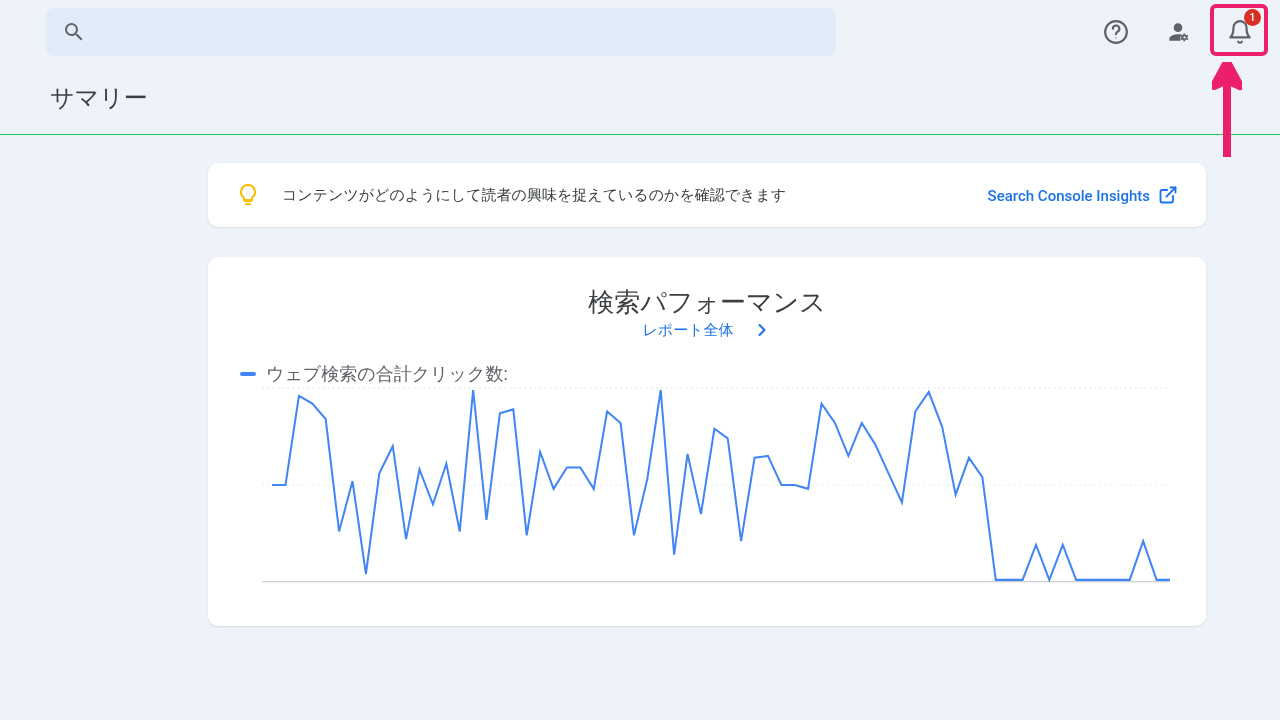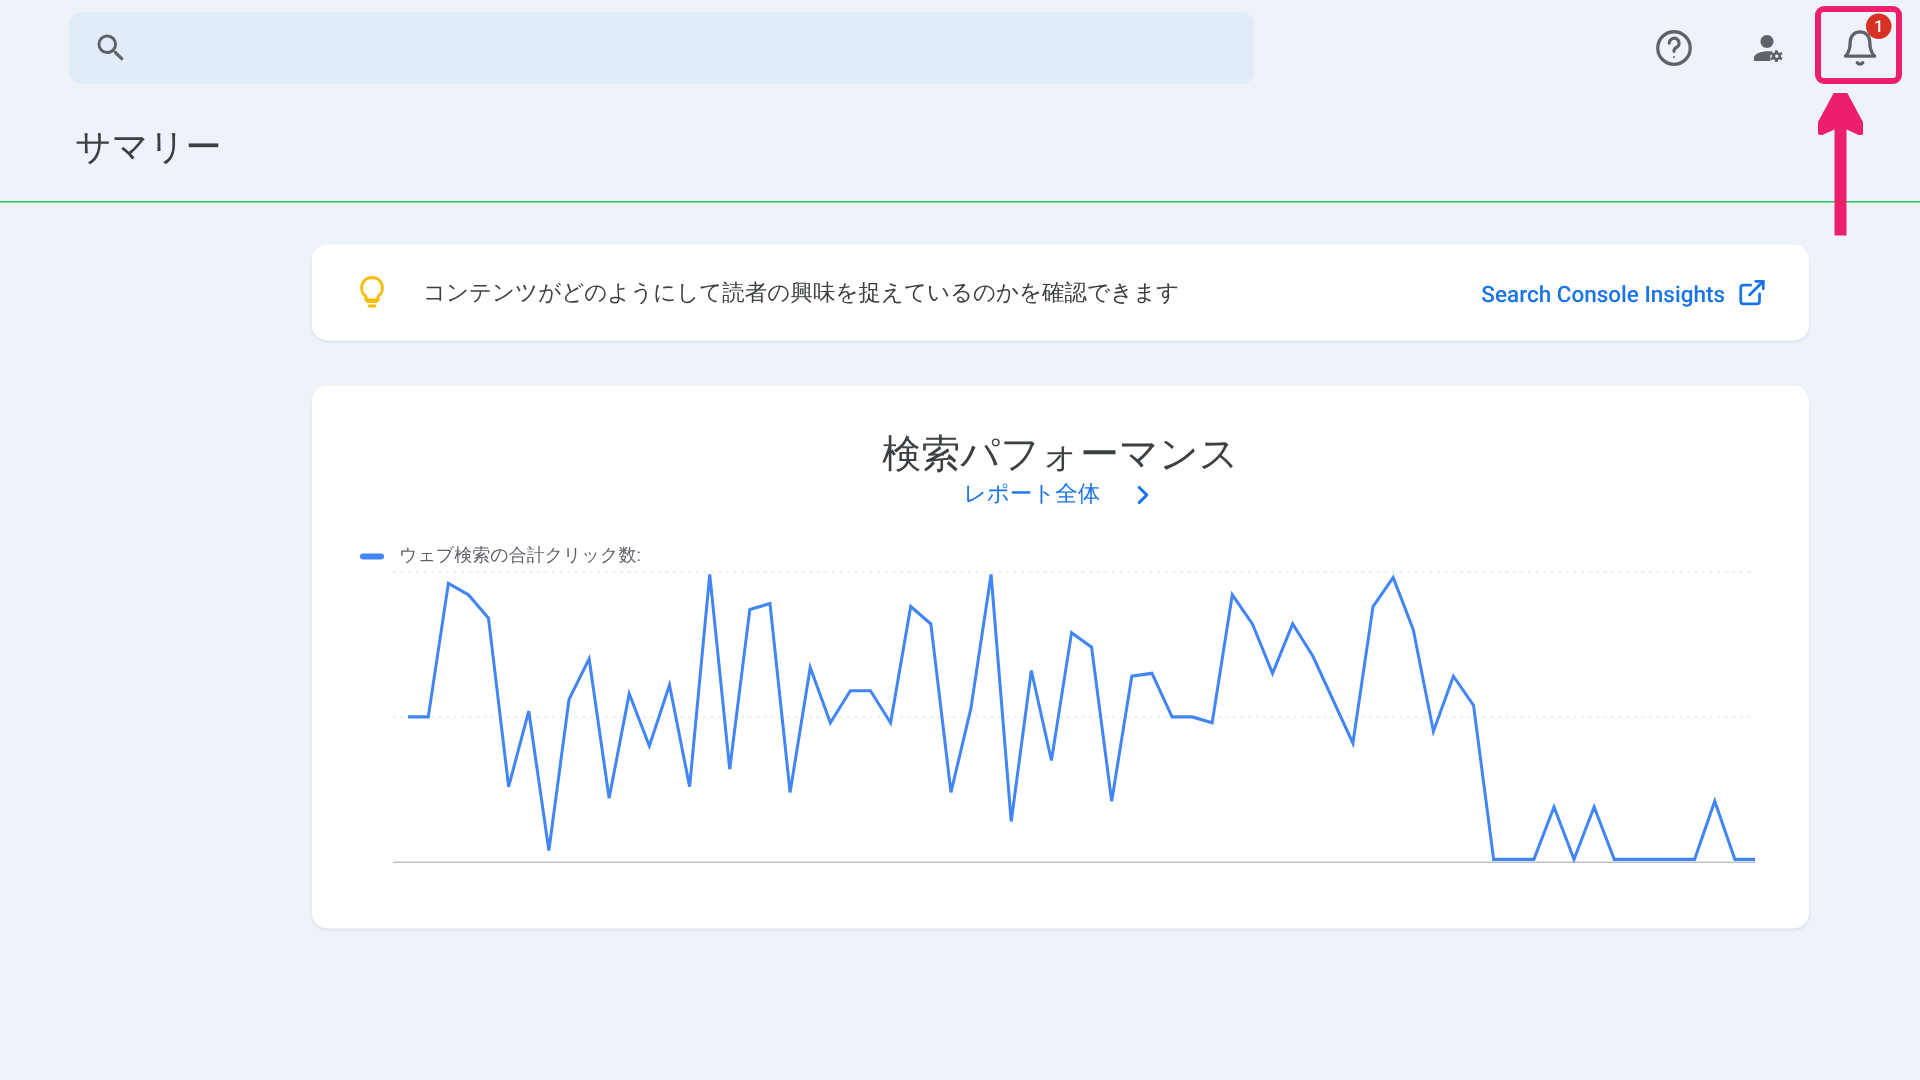--- a/index.html
+++ b/index.html
@@ -126,32 +126,32 @@
     flex-direction: column;
   }
   .perf-title {
     font-size: 26px;
     font-weight: 400;
     color: #3c4043;
     flex: 1;
   }
   .perf-link {
     display: flex;
-    align-items: flex-start;
+    align-items: center;
     gap: 18px;
     color: #1a73e8;
     font-size: 15px;
     font-weight: 500;
     cursor: pointer;
   }
   .legend {
     display: flex;
     align-items: center;
     gap: 10px;
-    font-size: 12px;
+    font-size: 18px;
     color: #5f6368;
   }
   .legend-swatch {
     width: 16px; height: 4px;
     background: #4285f4;
     border-radius: 2px;
   }
   .chart-area {
     position: relative;
     height: 200px;

